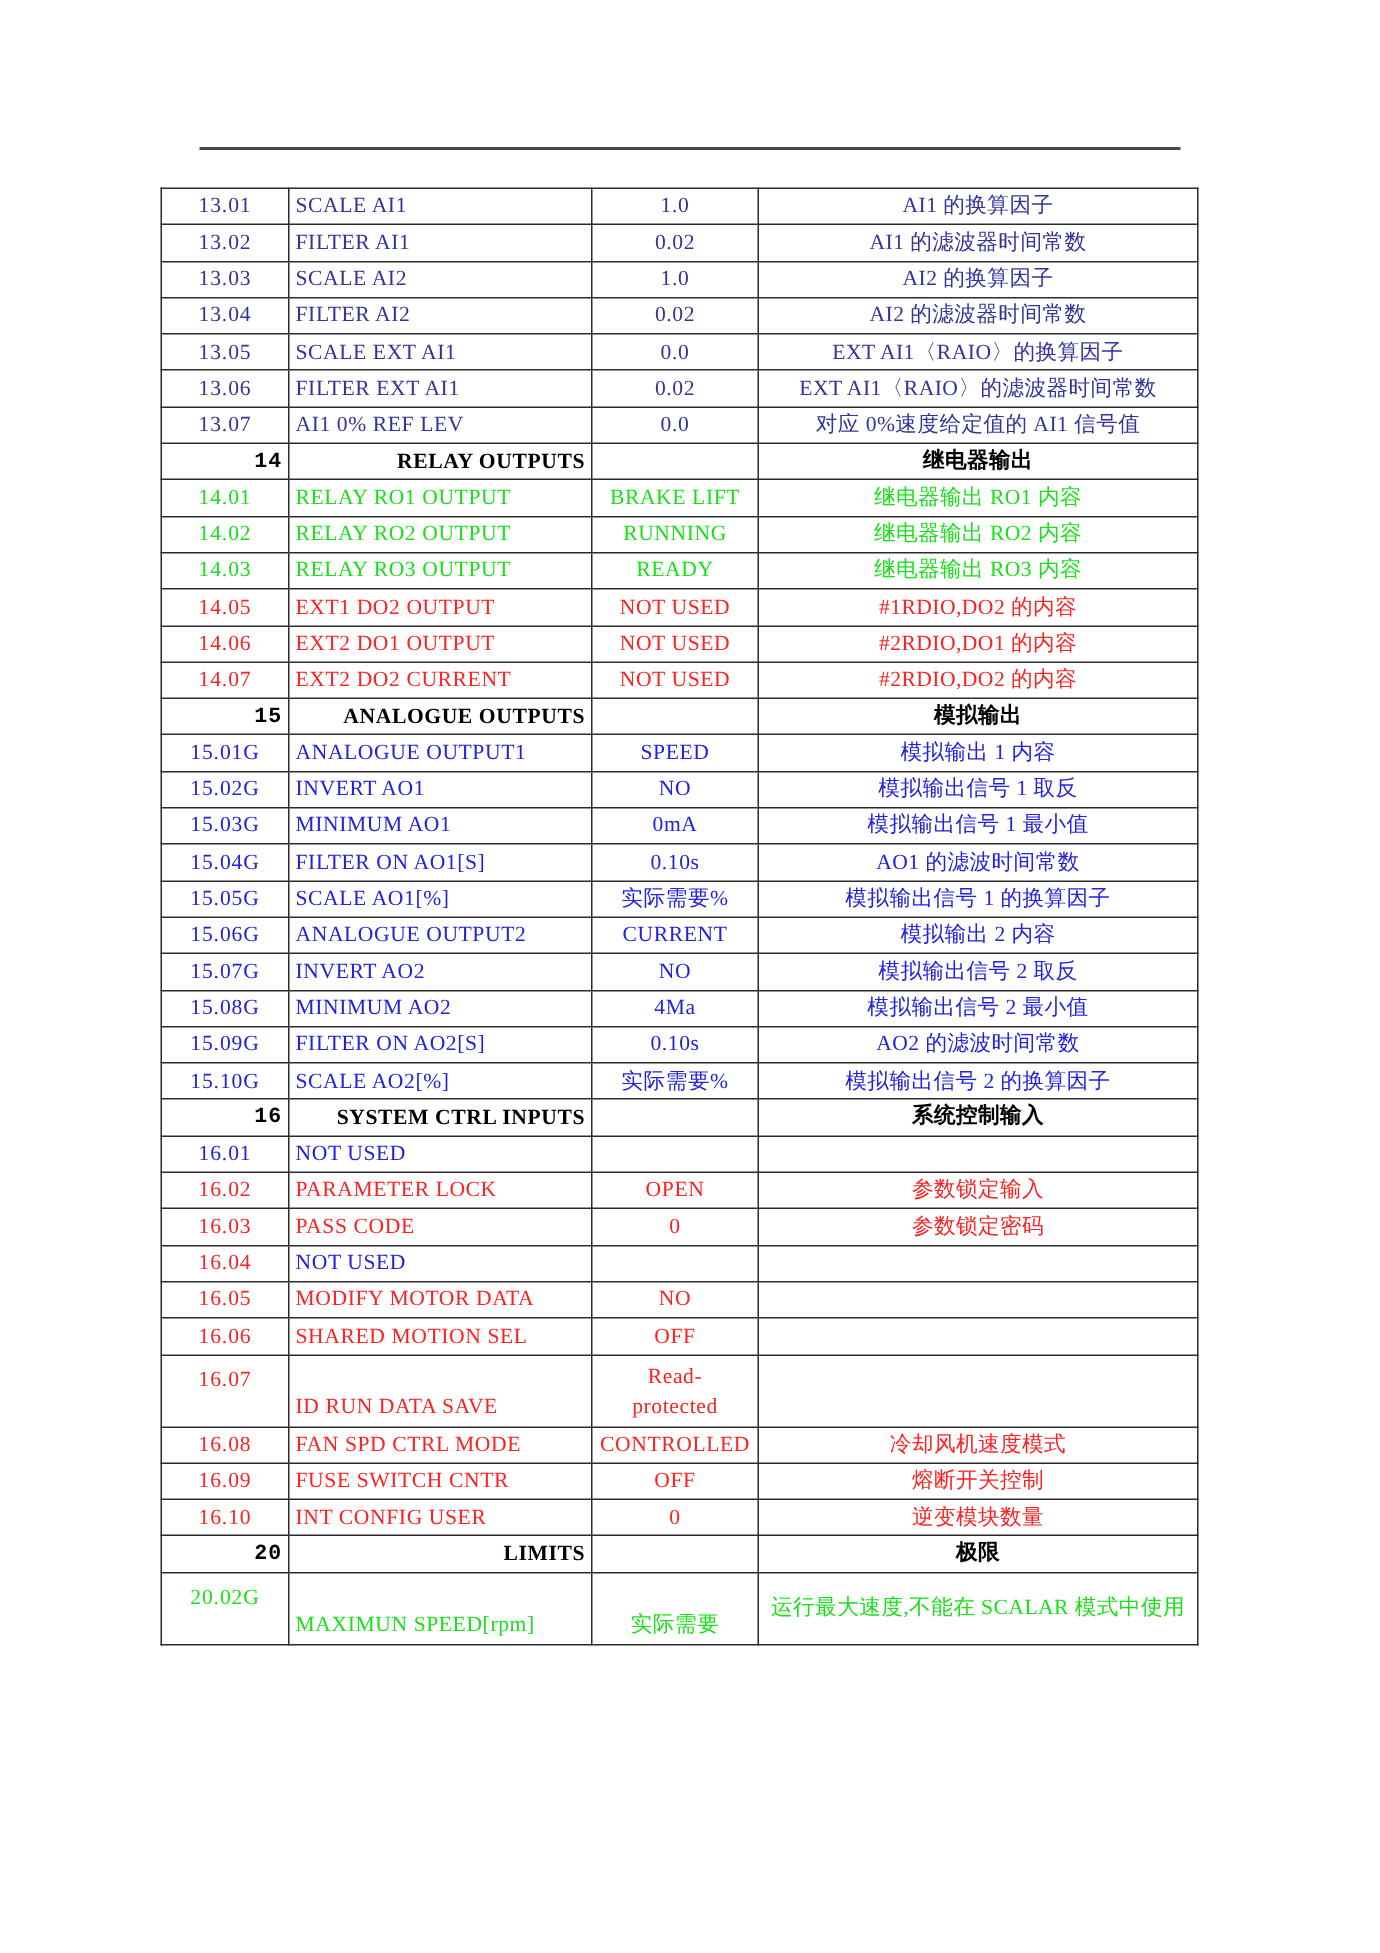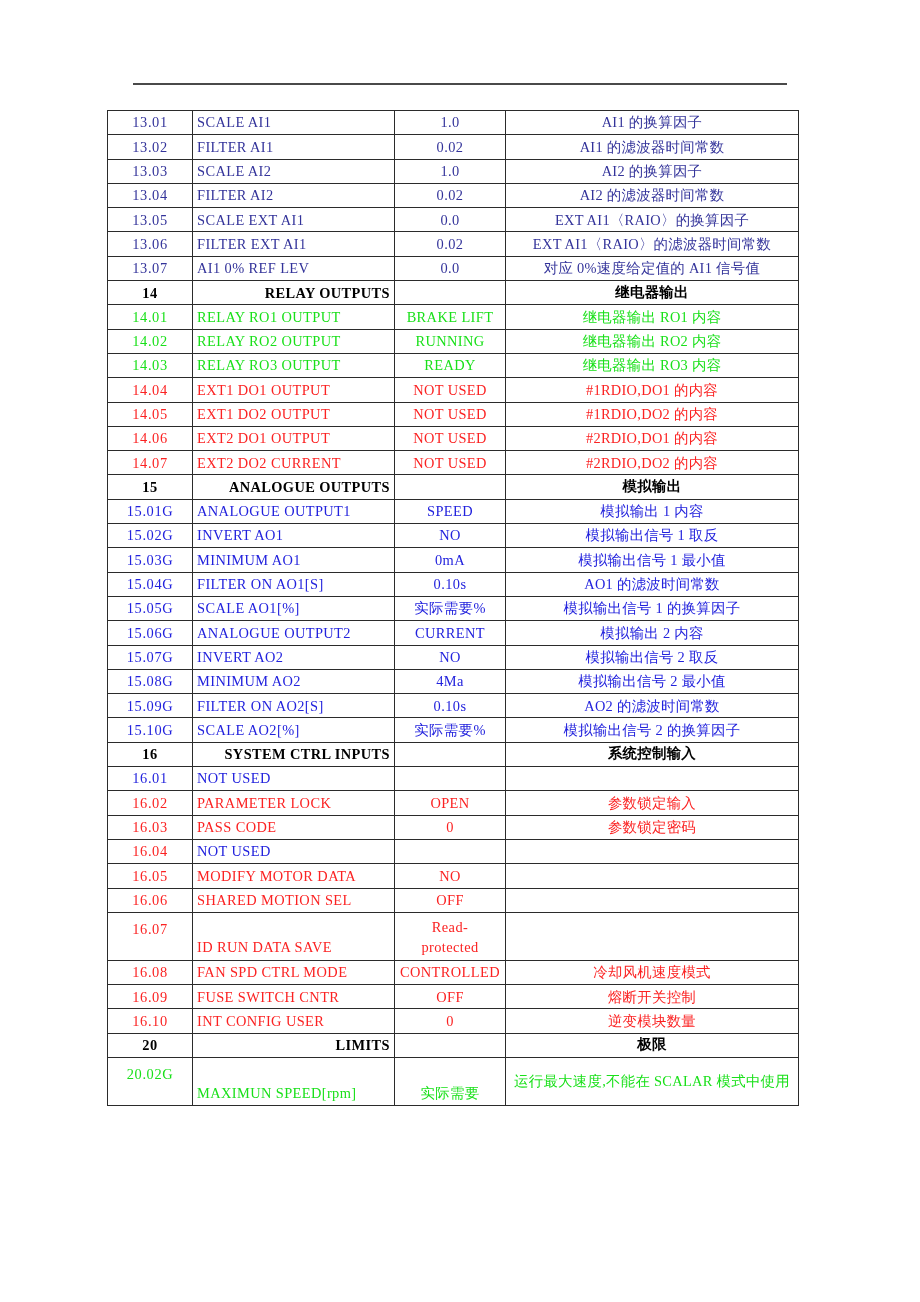--- a/index.html
+++ b/index.html
@@ -9,21 +9,21 @@
   }
   body {
     width: 920px;
     height: 1302px;
     font-family: "Liberation Serif", "DejaVu Serif", serif;
     position: relative;
     overflow: hidden;
   }
   .page {
     position: absolute;
-    left: 0; top: 0;
+    left: 0; top: 15px;
     width: 920px;
     height: 1106px;
   }
   .header-rule {
     position: absolute;
     left: 133px;
     top: 83px;
     width: 654px;
     height: 0;
     border-top: 2px solid #4a4a4a;
@@ -55,21 +55,21 @@
   td.desc { text-align: center; letter-spacing: 0.3px; }
 
   tr.row { height: 24.3px; }
   tr.section { height: 24.3px; }
   tr.tall { height: 48px; }
 
   tr.section td {
     color: #000000;
     font-weight: bold;
   }
-  tr.section td.id   { text-align: center; }
+  tr.section td.id   { text-align: right; font-family: Liberation Mono, monospace; }
   tr.section td.name { text-align: right; font-weight: bold; }
   tr.section td.desc { text-align: center; font-weight: bold; font-family: Liberation Mono, monospace; }
 
   
   .clr-navy  { color: #33339a; }
   .clr-blue  { color: #2222dd; }
   .clr-green { color: #19e019; }
   .clr-red   { color: #fb2222; }
   .clr-black { color: #000000; }
 
@@ -156,26 +156,20 @@
           <td class="val clr-green">RUNNING</td>
           <td class="desc clr-green cjk">继电器输出 RO2 内容</td>
         </tr>
         <tr class="row">
           <td class="id clr-green">14.03</td>
           <td class="name clr-green">RELAY RO3 OUTPUT</td>
           <td class="val clr-green">READY</td>
           <td class="desc clr-green cjk">继电器输出 RO3 内容</td>
         </tr>
         <tr class="row">
-          <td class="id clr-red">14.04</td>
-          <td class="name clr-red">EXT1 DO1 OUTPUT</td>
-          <td class="val clr-red">NOT USED</td>
-          <td class="desc clr-red cjk">#1RDIO,DO1 的内容</td>
-        </tr>
-        <tr class="row">
           <td class="id clr-red">14.05</td>
           <td class="name clr-red">EXT1 DO2 OUTPUT</td>
           <td class="val clr-red">NOT USED</td>
           <td class="desc clr-red cjk">#1RDIO,DO2 的内容</td>
         </tr>
         <tr class="row">
           <td class="id clr-red">14.06</td>
           <td class="name clr-red">EXT2 DO1 OUTPUT</td>
           <td class="val clr-red">NOT USED</td>
           <td class="desc clr-red cjk">#2RDIO,DO1 的内容</td>

